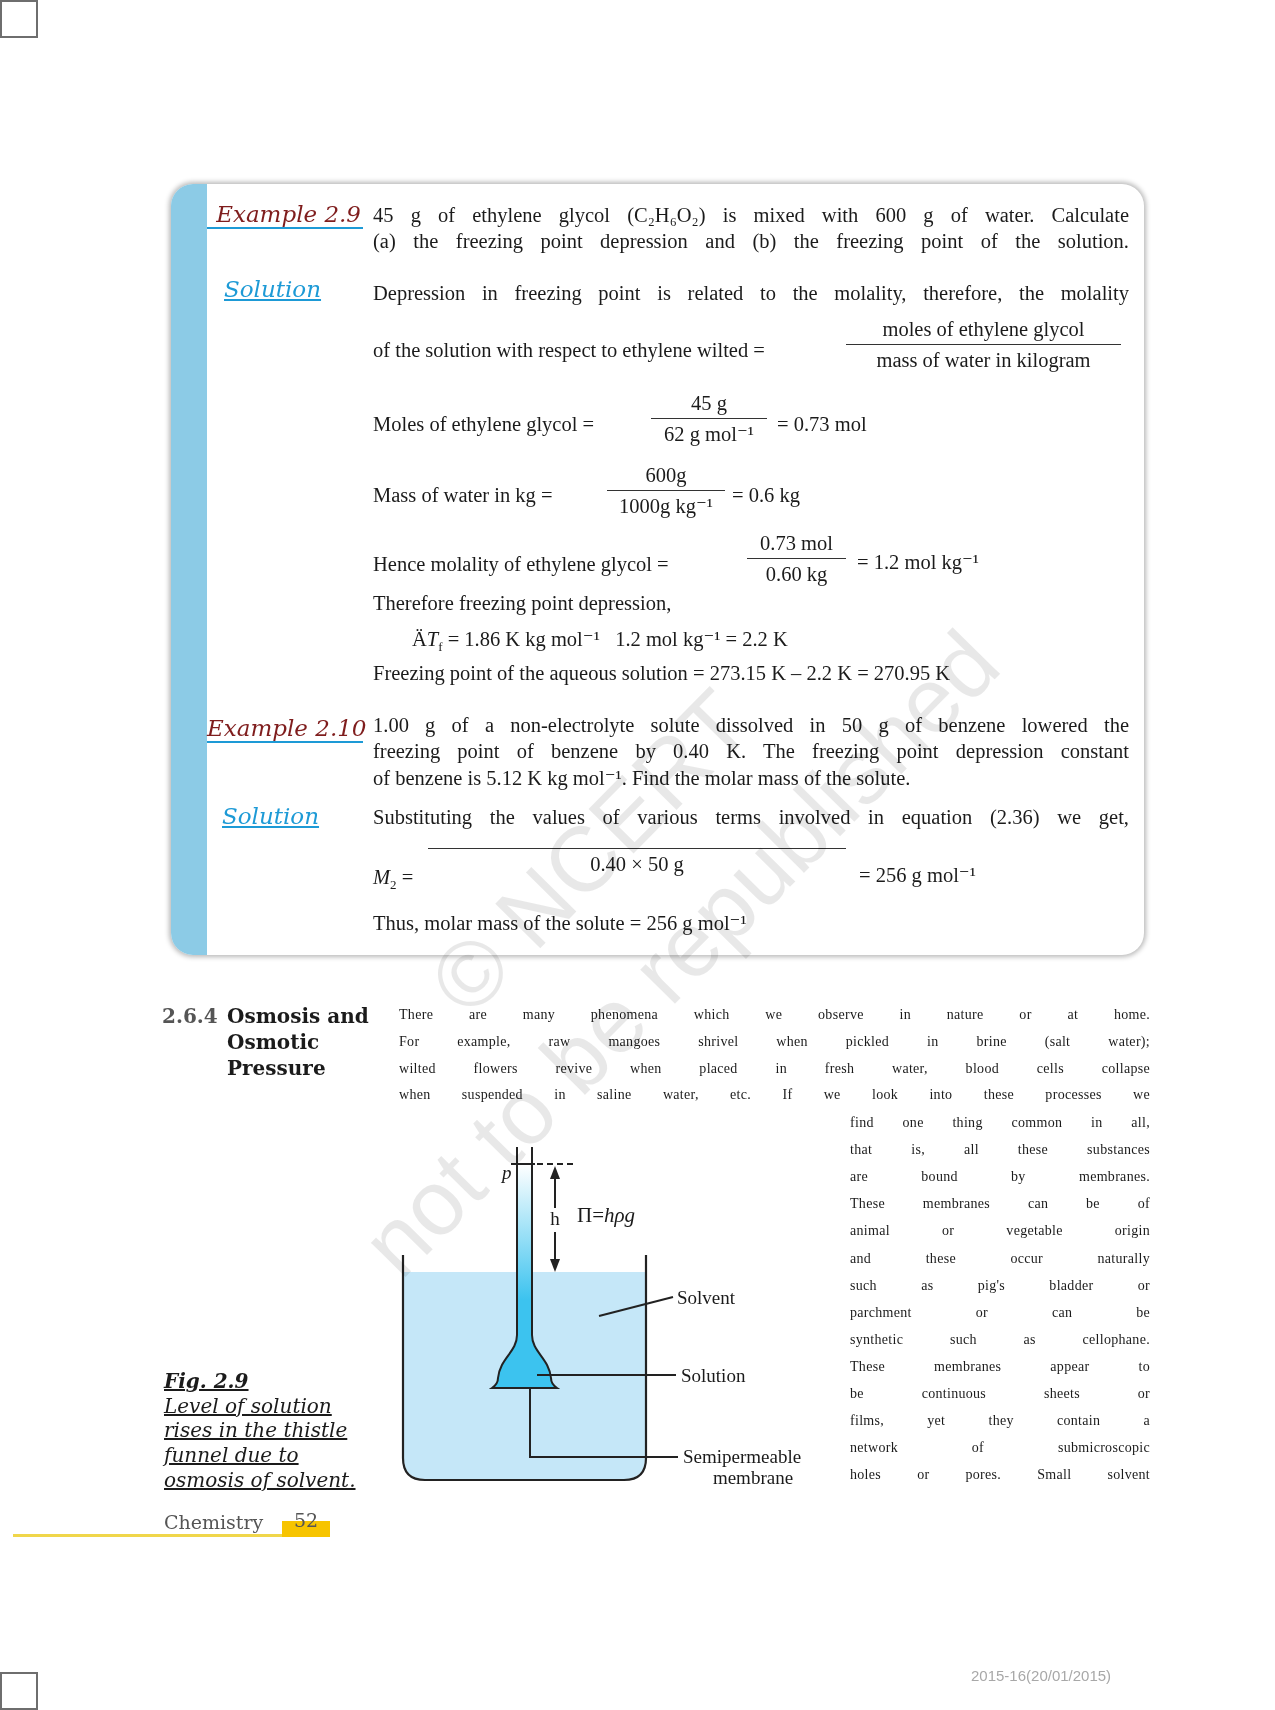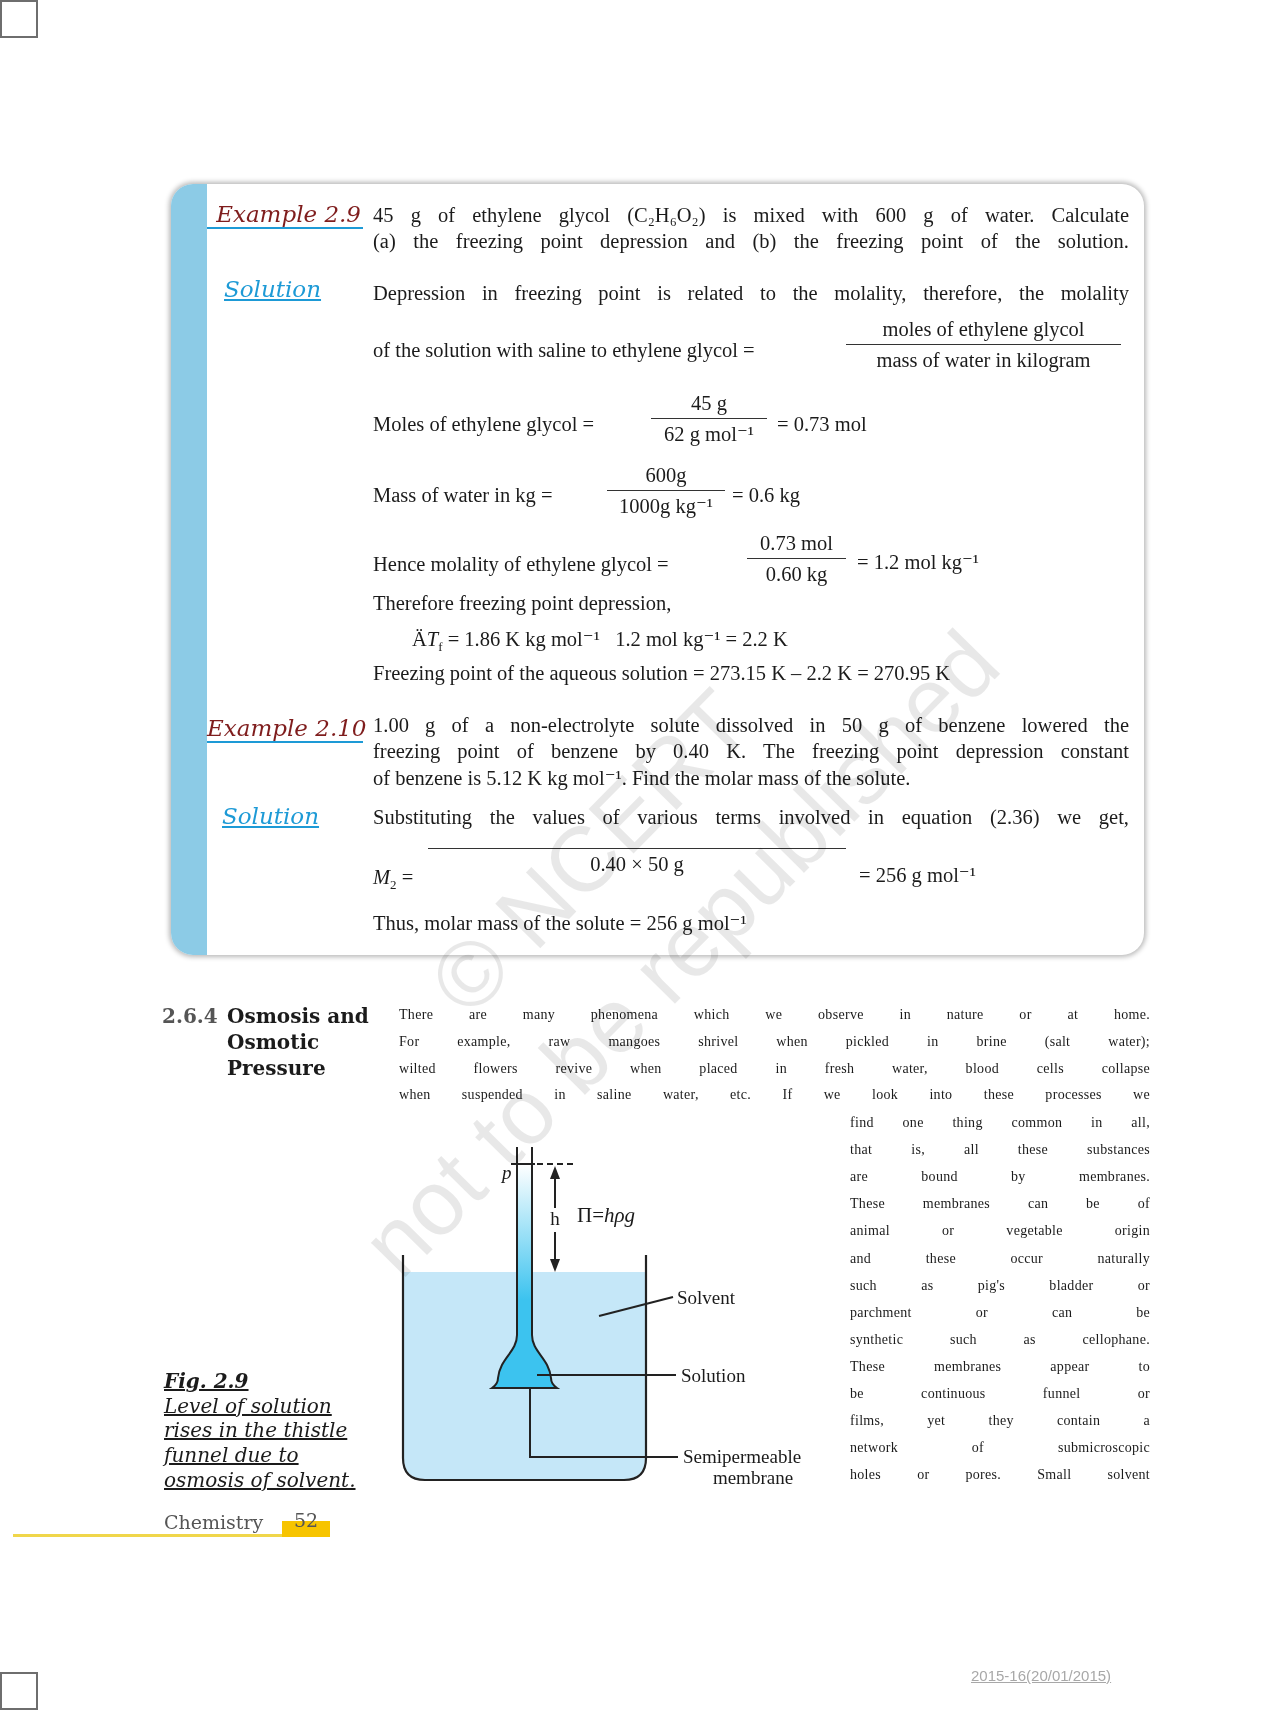--- a/index.html
+++ b/index.html
@@ -34,42 +34,42 @@
   .sub { font-size:13px; position:relative; top:5px; }
   .sec-head { position:absolute; font-family:"DejaVu Serif",serif; font-weight:bold; font-size:20px; line-height:24px; white-space:nowrap; }
   .sec-num { color:#555555; }
   .para { position:absolute; font-size:14px; line-height:24px; letter-spacing:0.3px; white-space:normal; text-align:justify; text-align-last:justify; }
   .cap { position:absolute; left:164px; font-family:"DejaVu Serif",serif; font-style:italic; font-size:20px; line-height:24px; white-space:nowrap; color:#1b1b1b;text-decoration:underline; }
   .cap-title { font-weight:bold; }
   .footer-line { position:absolute; left:13px; top:1534px; width:317px; height:3px; background:#f0d64a; }
   .footer-box { position:absolute; left:282px; top:1521px; width:48px; height:16px; background:#f7c400; }
   .footer-subject { position:absolute; left:164px; top:1510px; font-family:"DejaVu Serif",serif; font-size:19px; line-height:24px; color:#555; }
   .footer-page { position:absolute; left:282px; width:48px; text-align:center; top:1508px; font-family:"DejaVu Serif",serif; font-size:19px; line-height:24px; color:#555; }
-  .date { position:absolute; left:971px; top:1666px; font-family:"Liberation Sans",sans-serif; font-size:15px; line-height:20px; color:#a8a8a8;text-decoration:underline; }
+  .date { position:absolute; left:971px; top:1666px; font-family:"Liberation Sans",sans-serif; font-size:15px; line-height:20px; color:#a8a8a8; }
   .wm { position:absolute; transform:translate(-50%,-50%) rotate(-45.4deg); font-family:"Liberation Sans",sans-serif; font-size:92px; line-height:100px; color:rgba(0,0,0,0.09); white-space:nowrap; pointer-events:none; }
   svg text { font-family:"Liberation Serif","DejaVu Serif",serif; fill:#1b1b1b; }
 </style>
 </head>
 <body>
 
 <div class="crop" style="top:0;"></div>
 <div class="crop" style="top:1672px;"></div>
 
 <div class="card">
   <div class="card-bar"></div>
 </div>
 
 <div class="ex-label" style="top:201px;">Example 2.9</div>
 <div class="t cw j" style="top:203px;">45 g of ethylene glycol (C₂H₆O₂) is mixed with 600 g of water. Calculate</div>
 <div class="t cw j" style="top:229px;">(a) the freezing point depression and (b) the freezing point of the solution.</div>
 
 <div class="sol-label" style="left:224px; top:276px;">Solution</div>
 <div class="t cw j" style="top:281px;">Depression in freezing point is related to the molality, therefore, the molality</div>
 
-<div class="t" style="left:373px; top:338px;">of the solution with saline to ethylene glycol =</div>
+<div class="t" style="left:373px; top:338px;">of the solution with respect to ethylene wilted =</div>
 <div class="frac" style="left:846px; top:317px; width:275px;">
   <div class="num">moles of ethylene glycol</div>
   <div class="bar"></div>
   <div class="den">mass of water in kilogram</div>
 </div>
 
 <div class="t" style="left:373px; top:412px;">Moles of ethylene glycol =</div>
 <div class="frac" style="left:651px; top:391px; width:116px;">
   <div class="num">45 g</div>
   <div class="bar"></div>
@@ -126,21 +126,21 @@
 <div class="para" style="left:850px; width:300px; top:1111px;">find one thing common in all,</div>
 <div class="para" style="left:850px; width:300px; top:1138px;">that is, all these substances</div>
 <div class="para" style="left:850px; width:300px; top:1165px;">are bound by membranes.</div>
 <div class="para" style="left:850px; width:300px; top:1192px;">These membranes can be of</div>
 <div class="para" style="left:850px; width:300px; top:1219px;">animal or vegetable origin</div>
 <div class="para" style="left:850px; width:300px; top:1247px;">and these occur naturally</div>
 <div class="para" style="left:850px; width:300px; top:1274px;">such as pig's bladder or</div>
 <div class="para" style="left:850px; width:300px; top:1301px;">parchment or can be</div>
 <div class="para" style="left:850px; width:300px; top:1328px;">synthetic such as cellophane.</div>
 <div class="para" style="left:850px; width:300px; top:1355px;">These membranes appear to</div>
-<div class="para" style="left:850px; width:300px; top:1382px;">be continuous funnel or</div>
+<div class="para" style="left:850px; width:300px; top:1382px;">be continuous sheets or</div>
 <div class="para" style="left:850px; width:300px; top:1409px;">films, yet they contain a</div>
 <div class="para" style="left:850px; width:300px; top:1436px;">network of submicroscopic</div>
 <div class="para" style="left:850px; width:300px; top:1463px;">holes or pores. Small solvent</div>
 
 <svg class="abs" style="left:380px; top:1130px;" width="480" height="380" viewBox="0 0 480 380">
   <defs>
     <linearGradient id="tubeGrad" x1="0" y1="34" x2="0" y2="170" gradientUnits="userSpaceOnUse">
       <stop offset="0" stop-color="#ffffff"></stop>
       <stop offset="1" stop-color="#3cc3ef"></stop>
     </linearGradient>

